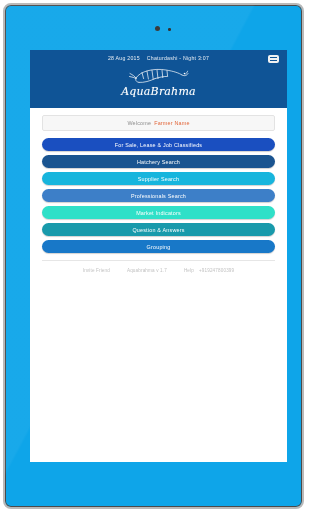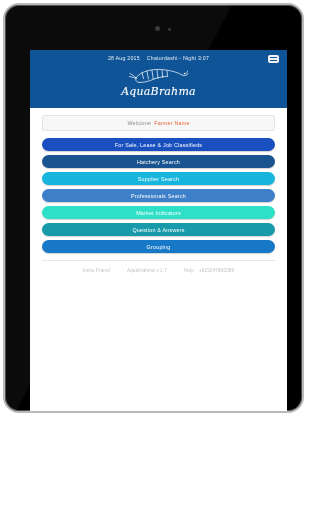--- a/index.html
+++ b/index.html
@@ -13,24 +13,24 @@
     overflow: hidden;
     font-family: "Liberation Sans", sans-serif;
   }
 
   
   .device {
     position: absolute;
     left: 3px;
     top: 3px;
     width: 301px;
-    height: 410px;
+    height: 506px;
     box-sizing: border-box;
-    border-radius: 16px;
-    background: #000000;
+    border-radius: 8px;
+    background: #0ea5e9;
     border: 2px solid #b9b9b9;
     box-shadow: inset 0 0 0 1px #4a4a4a;
     overflow: hidden;
   }
   .device-gloss {
     position: absolute;
     left: 0; top: 0;
     width: 100%; height: 100%;
     background: linear-gradient(118deg, rgba(255,255,255,0.045) 0%, rgba(255,255,255,0.045) 44%, rgba(255,255,255,0) 44.5%);
     pointer-events: none;

